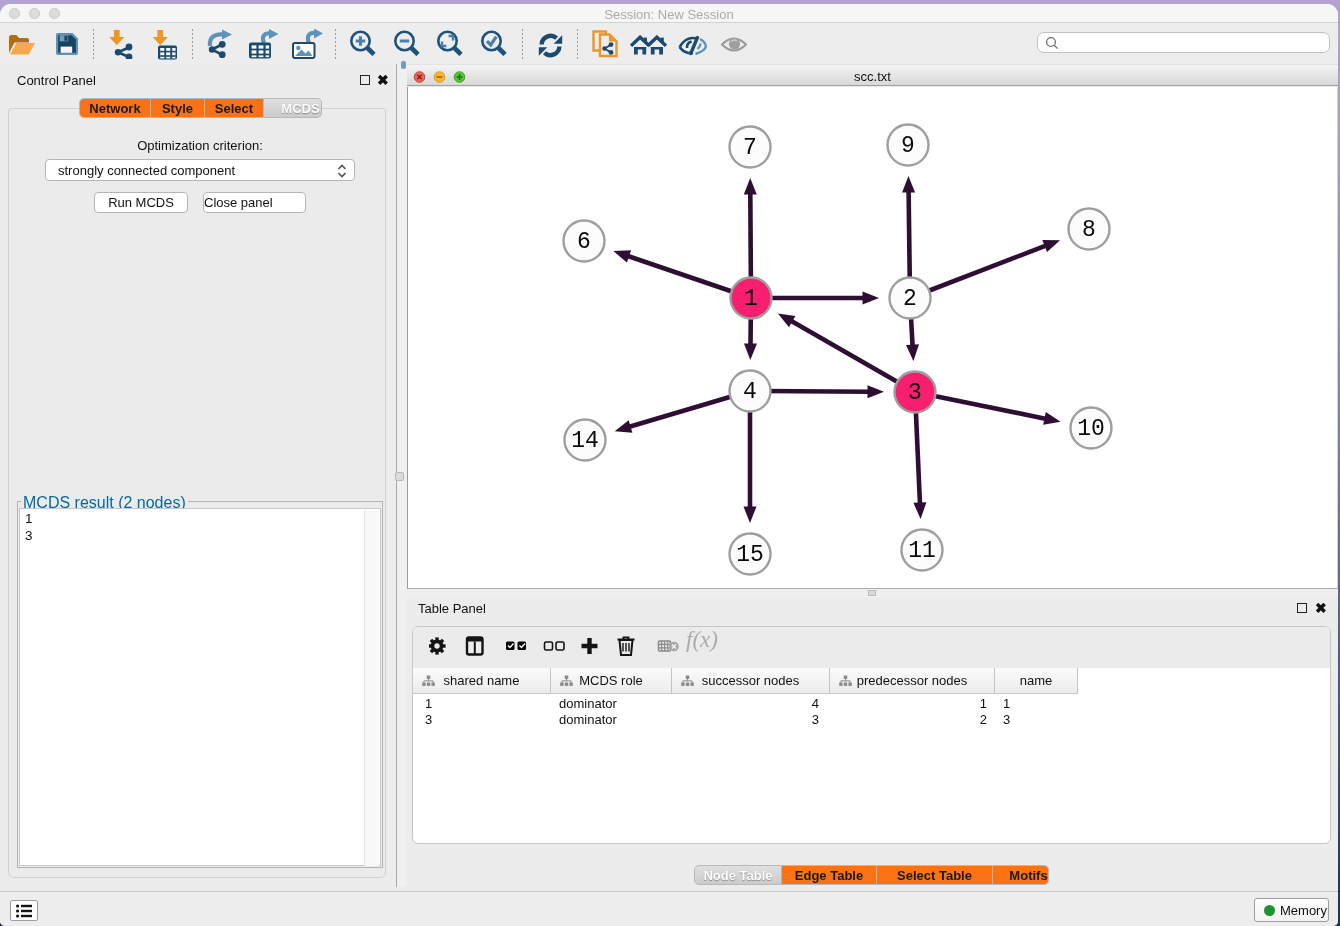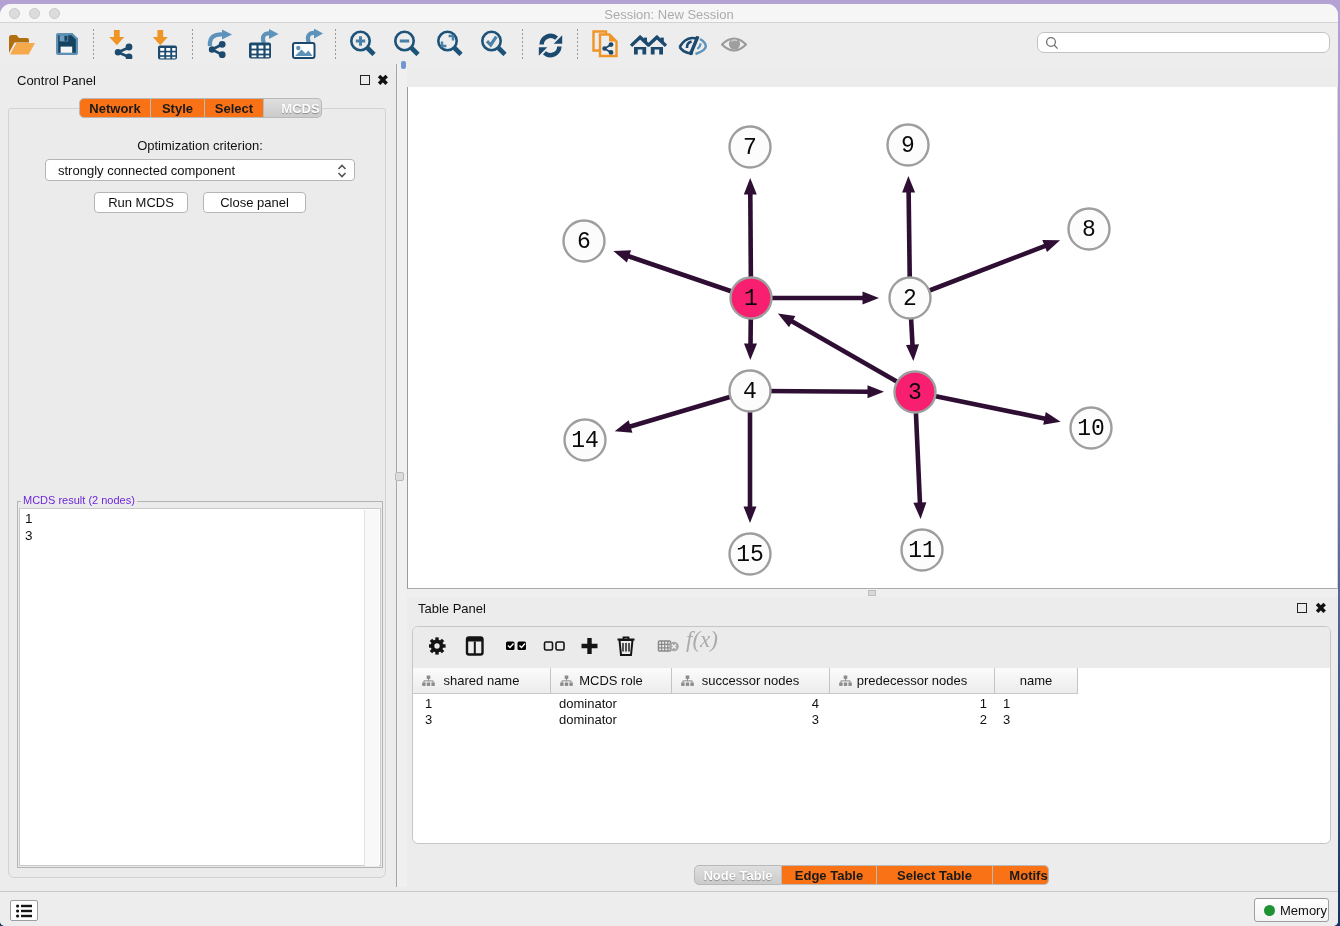--- a/index.html
+++ b/index.html
@@ -209,37 +209,48 @@
     </div>
     <div class="abs" style="left:0; top:74px; width:400px; text-align:center; font-size:13px; color:#111;">Optimization criterion:</div>
 
     <div class="abs" style="left:45px; top:95px; width:310px; height:22px; background:#fff; border:1px solid #b5b5b5; border-radius:4px;">
       <span style="position:absolute; left:12px; top:3px; font-size:13px; color:#111;">strongly connected component</span>
       <svg width="10" height="16" style="position:absolute; right:7px; top:3px;" viewBox="0 0 10 16">
         <path d="M1.5,6 L5,2.5 L8.5,6 M1.5,10 L5,13.5 L8.5,10" fill="none" stroke="#555" stroke-width="1.6"></path>
       </svg>
     </div>
     <div class="abs" style="left:94px; top:128px; width:94px; height:21px; background:#fff; border:1px solid #b5b5b5; border-radius:4px; text-align:center; font-size:13px; line-height:19px; color:#111;">Run MCDS</div>
-    <div class="abs" style="left:203px; top:128px; width:103px; height:21px; background:#fff; border:1px solid #b5b5b5; border-radius:4px; text-align:center; font-size:13px; line-height:19px; color:#111;">Close panel</div>
+    <div class="abs" style="left:203px; top:128px; width:103px; height:21px; background:#fff; border:1px solid #b5b5b5; border-radius:4px; text-align:left; font-size:13px; line-height:19px; color:#111;">Close panel</div>
 
     <div class="abs" style="left:17px; top:437px; width:366px; height:367px; border:1px solid #b4b4b4;"></div>
-    <div class="abs" style="left:21px; top:430px; font-size:11px; color:#6d28d9; background:#ebebeb; padding:0 2px;">MCDS result (2 nodes)</div>
+    <div class="abs" style="left:21px; top:430px; font-size:16px; color:#0369a1; background:#ebebeb; padding:0 2px;">MCDS result (2 nodes)</div>
     <div class="abs" style="left:19px; top:444px; width:362px; height:358px; background:#fff; border:1px solid #c9c9c9;">
       <div style="position:absolute; left:5px; top:1px; font-size:13.5px; line-height:17px; color:#111;">1<br>3</div>
       <div style="position:absolute; right:1px; top:1px; width:15px; height:356px; background:#f8f8f8; border-left:1px solid #e2e2e2;"></div>
     </div>
 
   </div>
 
   <div class="abs" style="left:396px; top:60px; width:11px; height:823px; background:#f0f0f0; border-left:1px solid #a8a8a8;"></div>
   <div class="abs" style="left:395px; top:468px; width:9px; height:9px; background:#dcdcdc; border:1px solid #b9b9b9; border-radius:2px;"></div>
   <div class="abs" style="left:407px; top:585px; width:931px; height:8px; background:#efefef;"></div>
   <div class="abs" style="left:868px; top:586px; width:8px; height:6px; background:#d8d8d8; border:1px solid #bdbdbd;"></div>
   <div class="abs" style="left:401px; top:57px; width:5px; height:8px; background:#4a79c6; border-radius:2px; opacity:.75;"></div>
   <div id="netwin">
+    <div id="net-titlebar">
+      <svg width="64" height="14" style="position:absolute;left:6px;top:5px;">
+        <circle cx="6.5" cy="7" r="5.3" fill="#ec6559" stroke="#ce4237" stroke-width="1"></circle>
+        <path d="M4.3,4.8 L8.7,9.2 M8.7,4.8 L4.3,9.2" stroke="#7e251c" stroke-width="1.5"></path>
+        <circle cx="26.5" cy="7" r="5.3" fill="#f7b727" stroke="#dd9d1e" stroke-width="1"></circle>
+        <path d="M23.6,7 L29.4,7" stroke="#90631a" stroke-width="1.6"></path>
+        <circle cx="46.5" cy="7" r="5.3" fill="#54c52e" stroke="#3fa824" stroke-width="1"></circle>
+        <path d="M43.6,7 L49.4,7 M46.5,4.1 L46.5,9.9" stroke="#1d6e14" stroke-width="1.6"></path>
+      </svg>
+      <div class="abs" style="left:0; top:4px; width:100%; text-align:center; font-size:13px; color:#111;">scc.txt</div>
+    </div>
     <div id="net-canvas">
       <svg width="930" height="499" viewBox="0 0 930 499" style="position:absolute;left:0;top:0;">
           <g stroke="#2e0f33" stroke-width="4.6" fill="#2e0f33">
             <line x1="343" y1="211" x2="342.3" y2="105.5"></line>
             <polygon points="342.2,91.0 348.8,107.5 335.8,107.5" stroke="none"></polygon>
             <line x1="343" y1="211" x2="219.1" y2="168.7"></line>
             <polygon points="205.3,164.0 223.1,163.2 218.9,175.5" stroke="none"></polygon>
             <line x1="343" y1="211" x2="456.5" y2="211.0"></line>
             <polygon points="471.0,211.0 454.5,217.5 454.5,204.5" stroke="none"></polygon>
             <line x1="343" y1="211" x2="342.5" y2="258.5"></line>

